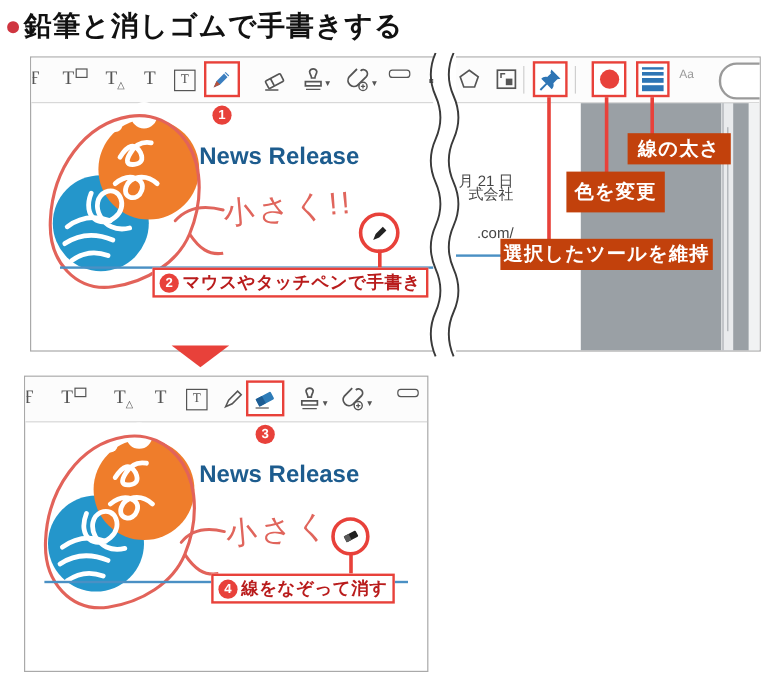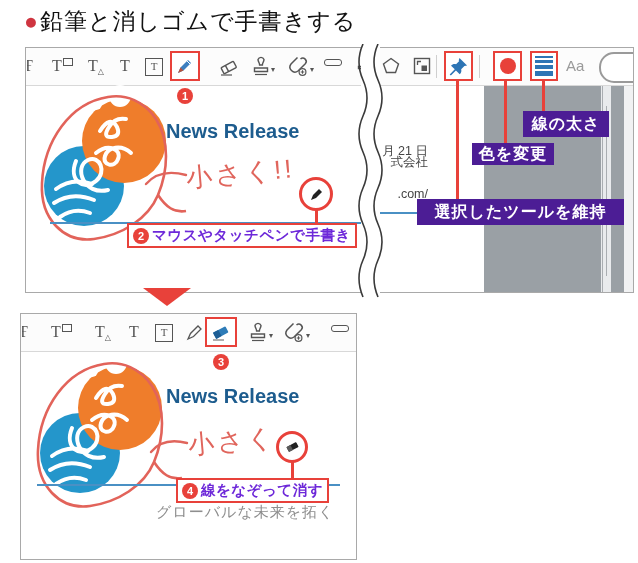--- a/index.html
+++ b/index.html
@@ -1,60 +1,60 @@
 <!DOCTYPE html>
 <html><head>
 <meta charset="utf-8">
 <style>
   html,body{margin:0;padding:0;}
   body{
     width:638px;height:563px;position:relative;background:#fff;
     font-family:"Liberation Sans",sans-serif;overflow:hidden;
   }
   
-  .pagetitle{position:absolute;left:24px;top:6px;font-size:23px;font-weight:normal;color:#111;letter-spacing:1px;white-space:nowrap;}
+  .pagetitle{position:absolute;left:4px;top:6px;font-size:23px;font-weight:bold;color:#111;letter-spacing:1px;white-space:nowrap;}
   .pagetitle .bullet{color:#cf3540;margin-right:1px;}
 
   
   .shot{position:absolute;background:#fff;border:1px solid #a9a9a9;overflow:hidden;}
   #shot1{left:25px;top:47px;width:607px;height:244px;}
   #shot2{left:20px;top:313px;width:335px;height:245px;}
   .tb{position:absolute;left:0;top:0;right:0;height:37px;background:#fcfcfc;border-bottom:1px solid #d8d8d8;}
   .icon{position:absolute;top:8px;color:#555;font-family:"Liberation Serif",serif;font-size:16px;line-height:20px;}
   .sep{position:absolute;top:7px;width:1px;height:23px;background:#cfcfcf;}
   .redbox{position:absolute;top:3px;width:30px;height:30px;border:2.5px solid #e8413a;box-sizing:border-box;display:flex;align-items:center;justify-content:center;background:#fff;}
   .badge{position:absolute;width:16px;height:16px;border-radius:50%;background:#e8413a;color:#fff;
          font-size:11px;font-weight:bold;text-align:center;line-height:16px;font-family:"Liberation Sans",sans-serif;}
   .minusicon{display:inline-block;width:16px;height:5px;border:1.5px solid #555;border-radius:3px;margin-top:7px;}
   .tboxicon{display:inline-block;width:16px;height:16px;border:1.3px solid #555;text-align:center;font-size:11px;line-height:15px;margin-top:2px;}
-  .aalabel{position:absolute;top:9px;color:#9a9a9a;font-size:15px;font-family:"Liberation Sans",sans-serif;text-align:center;}
+  .aalabel{position:absolute;top:9px;color:#9a9a9a;font-size:10px;font-family:"Liberation Sans",sans-serif;text-align:center;}
   .pill{position:absolute;top:4px;width:62px;height:27px;border:2px solid #9a9a9a;border-radius:15px;background:#fff;}
 
   
   .newsrelease{position:absolute;font-size:20px;font-weight:600;color:#1d5c8e;white-space:nowrap;}
   .handwrite{position:absolute;font-size:26px;color:#e0655c;letter-spacing:3px;white-space:nowrap;transform:rotate(-5deg);}
   .grayline{position:absolute;font-size:15px;color:#8e8e8e;white-space:nowrap;letter-spacing:1px;}
   .heading{position:absolute;font-size:17px;font-weight:bold;color:#222;white-space:nowrap;letter-spacing:1px;}
   .bluerule{position:absolute;height:2px;background:#4a90c4;}
   .fragment{position:absolute;font-size:12.5px;color:#454545;white-space:nowrap;}
 
   
   .cursorring{position:absolute;border:3px solid #e8413a;border-radius:50%;background:#fff;box-sizing:border-box;
               display:flex;align-items:center;justify-content:center;z-index:5;}
   .stem{position:absolute;width:3px;background:#e8413a;z-index:5;}
 
   
   .steplabel{position:absolute;background:#fff;border:2.5px solid #e8413a;box-sizing:border-box;
              display:flex;align-items:center;padding:0 4px;z-index:6;white-space:nowrap;}
   .stepnum{width:16px;height:16px;border-radius:50%;background:#e8413a;color:#fff;font-size:11px;font-weight:bold;
            text-align:center;line-height:16px;margin-right:3px;flex:0 0 auto;}
-  .steptext{font-size:14.5px;font-weight:bold;color:#6d28d9;letter-spacing:0.5px;}
-
-  
-  .callout{position:absolute;background:#4c1d95;color:#fff;font-size:16px;font-weight:bold;
+  .steptext{font-size:14.5px;font-weight:bold;color:#b91c1c;letter-spacing:0.5px;}
+
+  
+  .callout{position:absolute;background:#c2410c;color:#fff;font-size:16px;font-weight:bold;
            text-align:center;letter-spacing:1px;z-index:6;display:flex;align-items:center;justify-content:center;}
   .connector{position:absolute;width:3px;background:#e8413a;z-index:4;}
 
   
   .graypanel{position:absolute;background:#9aa0a5;z-index:1;}
   .scrollstrip{position:absolute;background:#e9ebed;z-index:2;}
   .scrollline{position:absolute;width:1px;background:#a9adb1;}
 
   
   .bigarrow{position:absolute;left:143px;top:288px;width:0;height:0;
@@ -224,22 +224,22 @@
 
   <div class="fragment" style="right:205px;top:95px;">月 21 日</div>
   <div class="fragment" style="right:205px;top:106px;">式会社</div>
   <div class="fragment" style="right:205px;top:139px;">.com/</div>
 
   <span class="connector" style="left:430px;top:33px;height:120px;"></span>
   <span class="connector" style="left:478px;top:33px;height:64px;"></span>
   <span class="connector" style="left:516px;top:33px;height:32px;"></span>
 
   <div class="callout" style="left:497px;top:63px;width:86px;height:26px;">線の太さ</div>
-  <div class="callout" style="left:446px;top:95px;width:82px;height:22px;">色を変更</div>
-  <div class="callout" style="left:391px;top:151px;width:207px;height:26px;font-family:Liberation Serif, serif;">選択したツールを維持</div>
+  <div class="callout" style="left:446px;top:95px;width:82px;height:34px;">色を変更</div>
+  <div class="callout" style="left:391px;top:151px;width:177px;height:26px;font-family:Liberation Serif, serif;">選択したツールを維持</div>
 </div>
 
 <div class="bigarrow"></div>
 
 <div class="shot" id="shot2">
 
   <div class="tb">
     <span class="icon" style="left:1px;width:12px;overflow:hidden;"><span style="margin-left:-4px;">Ŧ</span></span>
     <span class="icon" style="left:30px;">T<span style="display:inline-block;width:8px;height:6px;border:1.2px solid #555;margin-left:1px;margin-bottom:5px;"></span></span>
     <span class="icon" style="left:74px;">T<span style="font-size:8px;vertical-align:-3px;">△</span></span>
@@ -318,20 +318,19 @@
     </svg>
   </span>
   <span class="stem" style="left:270px;top:147px;height:17px;"></span>
 
   <div class="bluerule" style="left:16px;top:170px;width:303px;"></div>
   <div class="steplabel" style="left:155px;top:164px;height:25px;">
     <span class="stepnum">4</span>
     <span class="steptext">線をなぞって消す</span>
   </div>
 
-  <div class="grayline" style="left:135px;top:189px;">グローバルな未来を拓く</div>
 </div>
 
 <svg id="tear" width="44" height="254" viewBox="0 0 44 254">
   <rect x="12" y="0" width="19" height="253" fill="#fff"></rect>
   <path d="M14,0 q-8,18 0,36 t0,36 t0,36 t0,36 t0,36 t0,36 t0,37" fill="none" stroke="#3a3a3a" stroke-width="1.6"></path>
   <path d="M29,0 q-8,18 0,36 t0,36 t0,36 t0,36 t0,36 t0,36 t0,37" fill="none" stroke="#3a3a3a" stroke-width="1.6"></path>
 </svg>
 
 </body></html>

